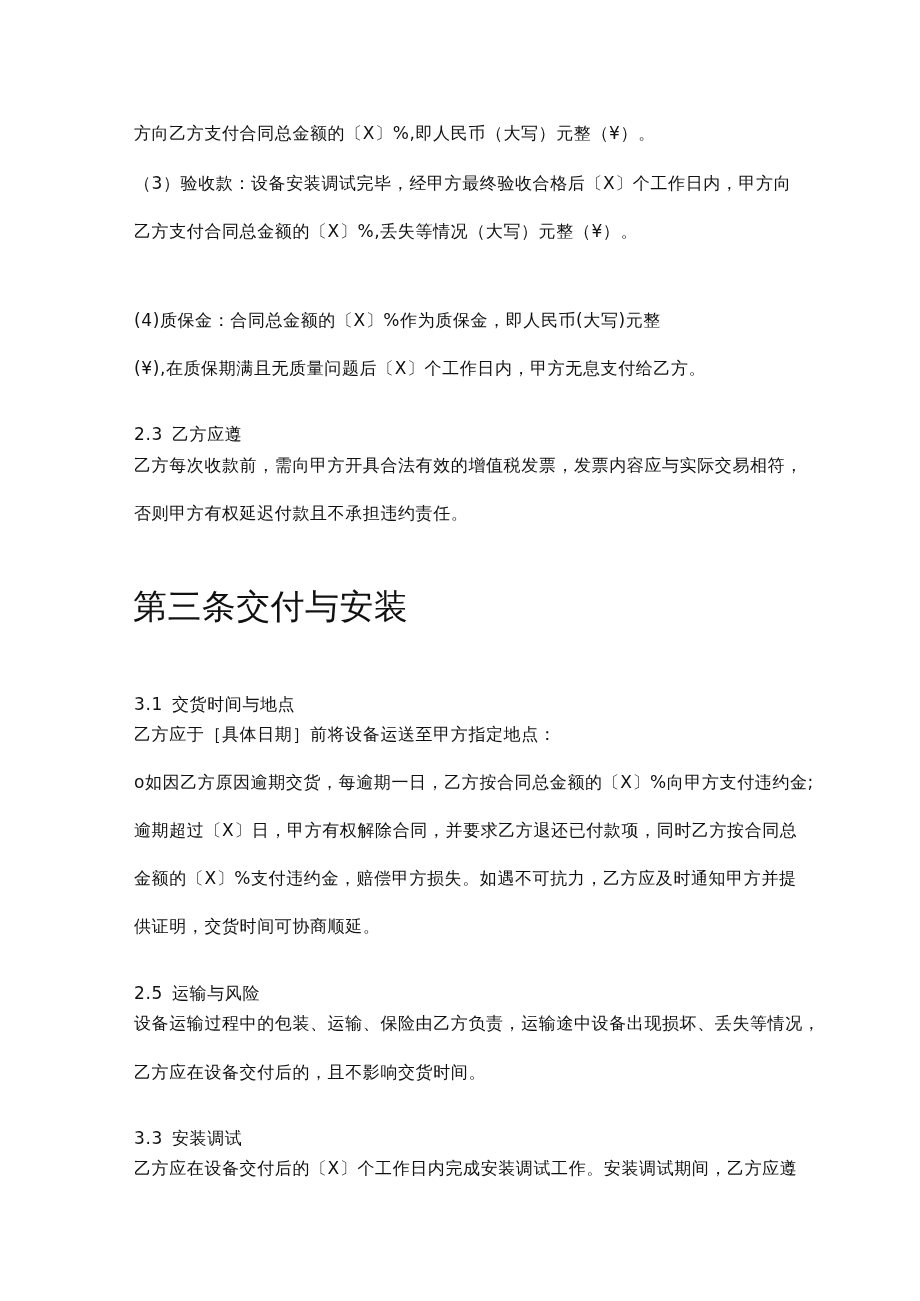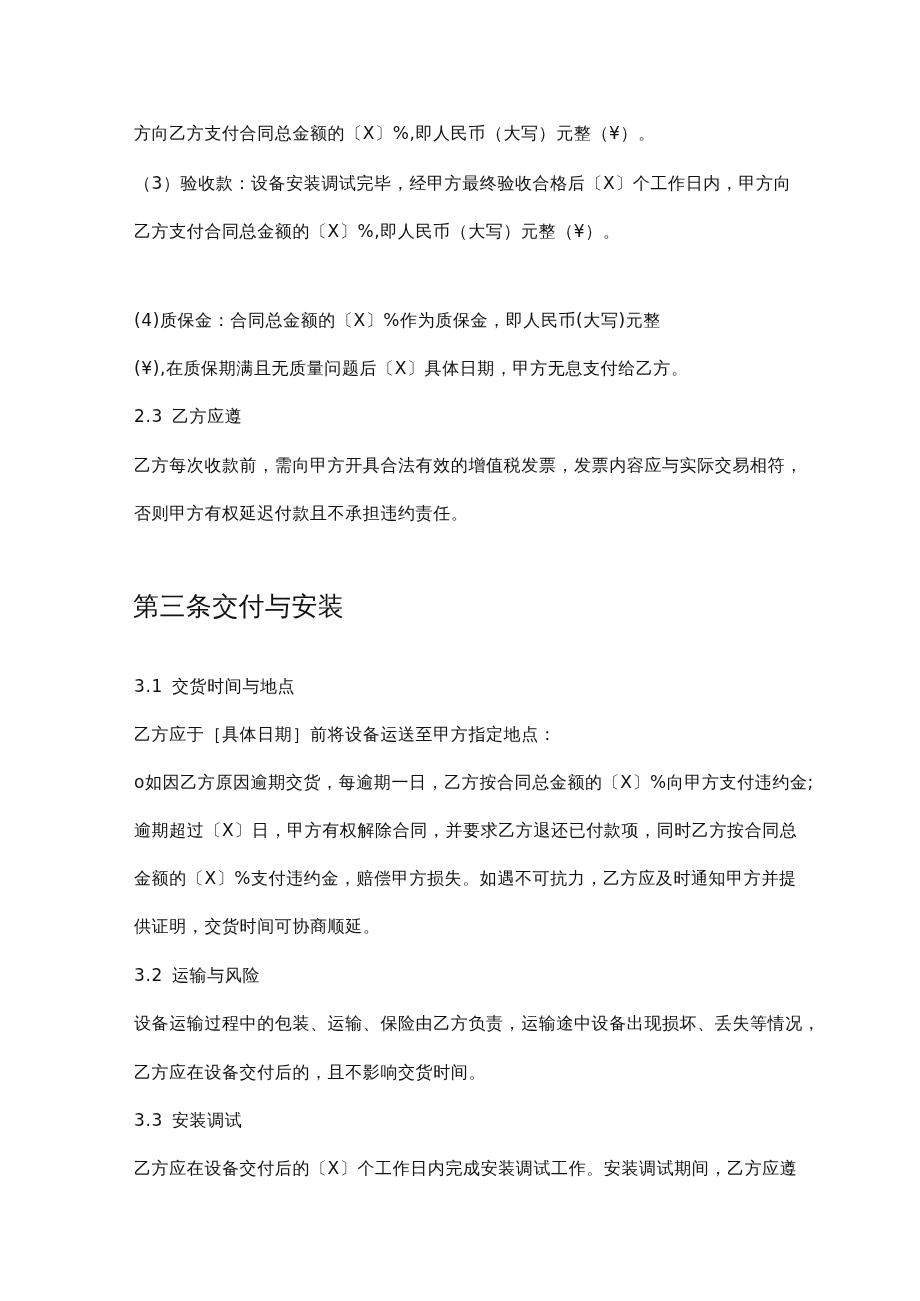--- a/index.html
+++ b/index.html
@@ -30,62 +30,63 @@
       font-size: 17px;
       line-height: 24px;
       height: 24px;
       letter-spacing: 0.6px;
       color: #111111;
     }
     .heading {
       position: absolute;
       left: 133px;
       white-space: nowrap;
-      font-size: 26px;
+      font-size: 34px;
       line-height: 34px;
       height: 34px;
       letter-spacing: 0.4px;
       color: #111111;
     }
     .sub-num {
       display: inline-block;
       width: 38px;
+      margin-top: 18px;
     }
   </style>
 </head>
 <body>
 
 <div class="page">
 
   <div class="line" style="top:121px">方向乙方支付合同总金额的〔X〕%,即人民币（大写）元整（¥）。</div>
   <div class="line" style="top:171px">（3）验收款：设备安装调试完毕，经甲方最终验收合格后〔X〕个工作日内，甲方向</div>
-  <div class="line" style="top:219px">乙方支付合同总金额的〔X〕%,即人民币（大写）元整（¥）。</div>
+  <div class="line" style="top:219px">乙方支付合同总金额的〔X〕%,丢失等情况（大写）元整（¥）。</div>
 
   <div class="line" style="top:308px">(4)质保金：合同总金额的〔X〕%作为质保金，即人民币(大写)元整</div>
-  <div class="line" style="top:356px">(¥),在质保期满且无质量问题后〔X〕具体日期，甲方无息支付给乙方。</div>
+  <div class="line" style="top:356px">(¥),在质保期满且无质量问题后〔X〕个工作日内，甲方无息支付给乙方。</div>
 
   <div class="line" style="top:404px">
     <span class="sub-num">2.3</span><span>乙方应遵</span>
   </div>
   <div class="line" style="top:453px">乙方每次收款前，需向甲方开具合法有效的增值税发票，发票内容应与实际交易相符，</div>
   <div class="line" style="top:501px">否则甲方有权延迟付款且不承担违约责任。</div>
 
   <div class="heading" style="top:589px">第三条交付与安装</div>
 
   <div class="line" style="top:674px">
     <span class="sub-num">3.1</span><span>交货时间与地点</span>
   </div>
   <div class="line" style="top:722px">乙方应于［具体日期］前将设备运送至甲方指定地点：</div>
   <div class="line" style="top:770px">o如因乙方原因逾期交货，每逾期一日，乙方按合同总金额的〔X〕%向甲方支付违约金;</div>
   <div class="line" style="top:866px">金额的〔X〕%支付违约金，赔偿甲方损失。如遇不可抗力，乙方应及时通知甲方并提</div>
   <div class="line" style="top:818px">逾期超过〔X〕日，甲方有权解除合同，并要求乙方退还已付款项，同时乙方按合同总</div>
   <div class="line" style="top:914px">供证明，交货时间可协商顺延。</div>
 
   <div class="line" style="top:963px">
-    <span class="sub-num">3.2</span><span>运输与风险</span>
+    <span class="sub-num">2.5</span><span>运输与风险</span>
   </div>
   <div class="line" style="top:1011px">设备运输过程中的包装、运输、保险由乙方负责，运输途中设备出现损坏、丢失等情况，</div>
   <div class="line" style="top:1060px">乙方应在设备交付后的，且不影响交货时间。</div>
 
   <div class="line" style="top:1108px">
     <span class="sub-num">3.3</span><span>安装调试</span>
   </div>
   <div class="line" style="top:1156px">乙方应在设备交付后的〔X〕个工作日内完成安装调试工作。安装调试期间，乙方应遵</div>
 
 </div>

